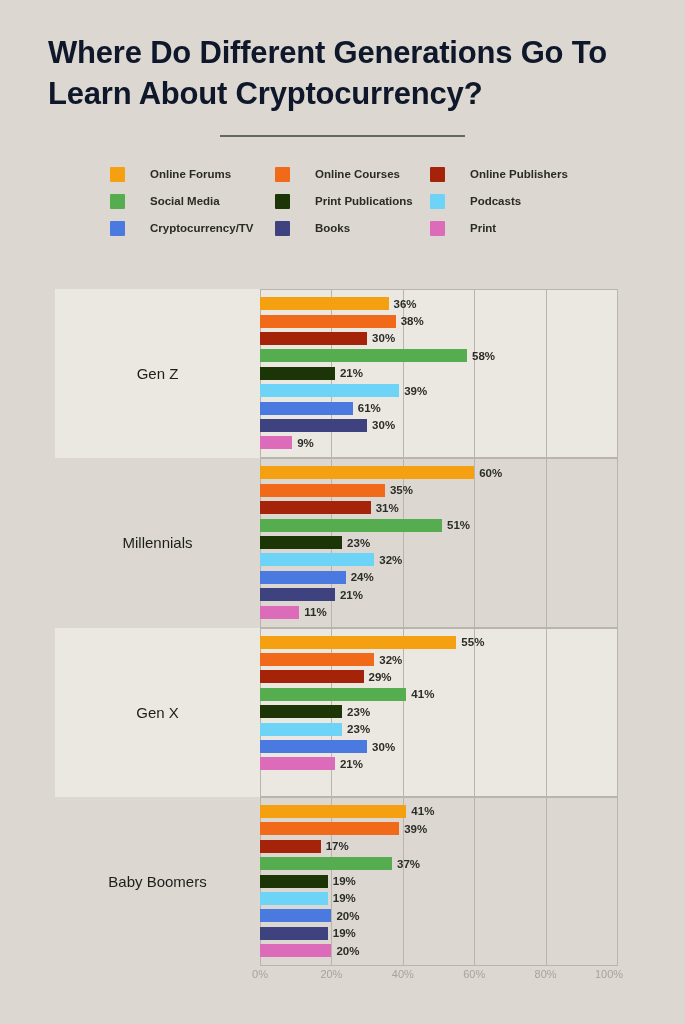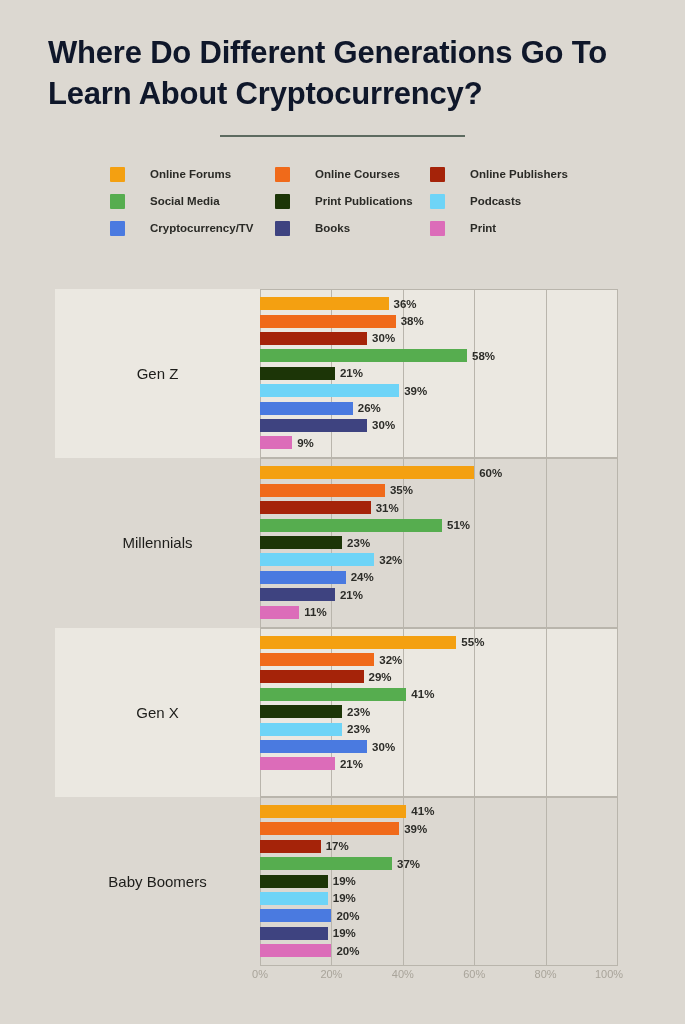--- a/index.html
+++ b/index.html
@@ -227,21 +227,21 @@
         <div class="bar-row">
           <div class="bar" style="width: 74.97px; background: rgb(28, 53, 7);"></div>
           <span class="bar-value">21%</span>
         </div>
         <div class="bar-row">
           <div class="bar" style="width: 139.23px; background: rgb(110, 212, 247);"></div>
           <span class="bar-value">39%</span>
         </div>
         <div class="bar-row">
           <div class="bar" style="width: 92.82px; background: rgb(74, 122, 224);"></div>
-          <span class="bar-value">26%</span>
+          <span class="bar-value">61%</span>
         </div>
         <div class="bar-row">
           <div class="bar" style="width: 107.1px; background: rgb(62, 67, 128);"></div>
           <span class="bar-value">30%</span>
         </div>
         <div class="bar-row">
           <div class="bar" style="width: 32.13px; background: rgb(220, 108, 185);"></div>
           <span class="bar-value">9%</span>
         </div>
       </div>

